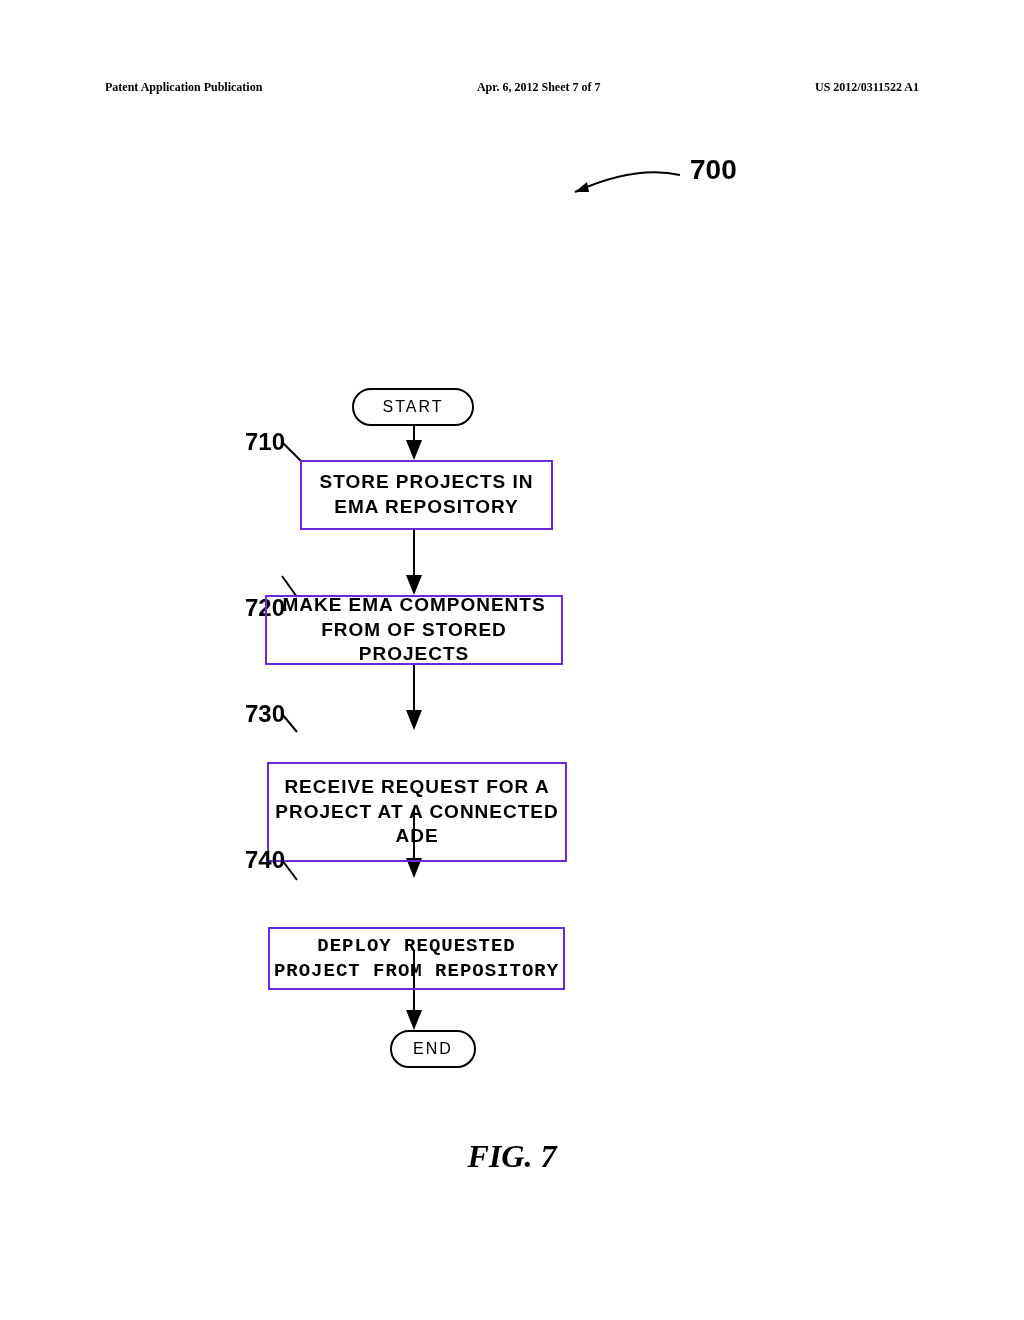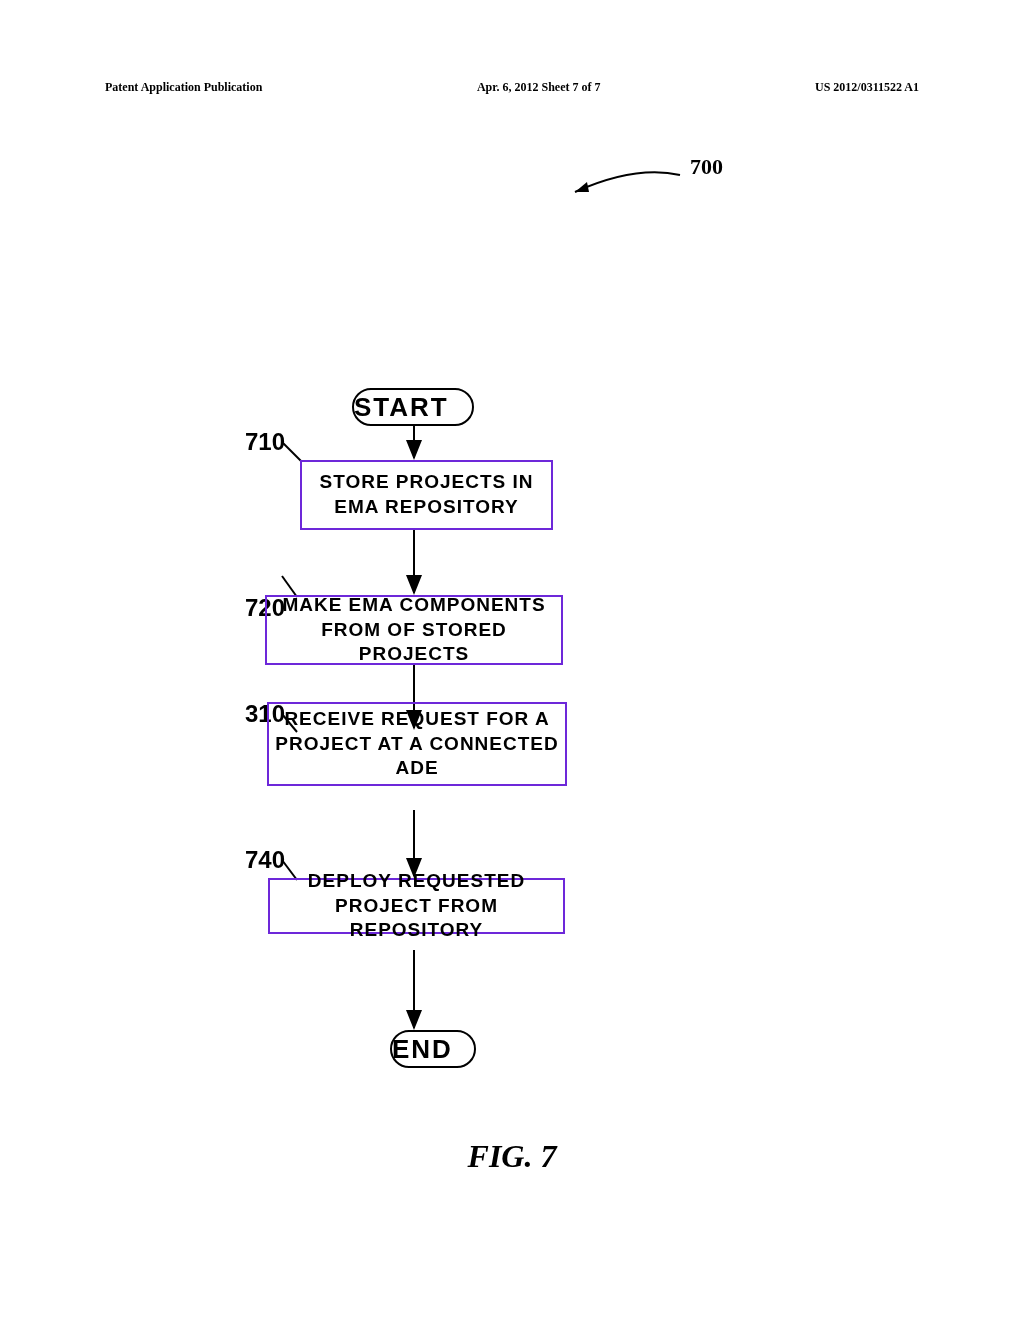--- a/index.html
+++ b/index.html
@@ -33,65 +33,66 @@
   }
   .ref-arrow {
     position: absolute;
     top: 160px;
     left: 565px;
   }
   .ref-num {
     position: absolute;
     top: 154px;
     left: 690px;
-    font-family: Liberation Serif, serif;
-    font-size: 22px;
+    font-family: Liberation Sans, sans-serif;
+    font-size: 28px;
     font-weight: bold;
   }
   .ref-label {
     position: absolute;
     font-family: Arial, sans-serif;
     font-size: 24px;
     font-weight: bold;
     text-align: right;
   }
   .ref-710 { top: 428px; left: 245px; }
   .ref-720 { top: 562px; left: 245px; margin-top: 32px; }
   .ref-730 { top: 700px; left: 245px; }
   .ref-740 { top: 846px; left: 245px; }
   .oval {
     position: absolute;
     border: 2px solid #000;
     border-radius: 50px;
     font-family: Arial, sans-serif;
-    font-size: 26px;
-    font-weight: bold;
+    font-size: 16px;
+    font-weight: normal;
     display: flex;
     align-items: center;
+    justify-content: center;
     letter-spacing: 2px;
   }
   .start-oval { top: 388px; left: 352px; width: 122px; height: 38px; }
   .end-oval { top: 1030px; left: 390px; width: 86px; height: 38px; }
   .box {
     position: absolute;
     border: 2px solid #6d28d9;
     font-family: Arial, sans-serif;
     font-size: 19px;
     font-weight: bold;
     text-align: center;
     display: flex;
     align-items: center;
     justify-content: center;
     line-height: 1.3;
     letter-spacing: 1px;
   }
   .box-710 { top: 460px; left: 300px; width: 253px; height: 70px; }
   .box-720 { top: 595px; left: 265px; width: 298px; height: 70px; }
-  .box-730 { top: 702px; left: 267px; width: 300px; height: 84px; justify-content: center; }
-  .box-740 { top: 878px; left: 268px; width: 297px; height: 56px; }
+  .box-730 { top: 762px; left: 267px; width: 300px; height: 100px; justify-content: center; }
+  .box-740 { top: 927px; left: 268px; width: 297px; height: 63px; font-family: Liberation Mono, monospace; }
   svg.connectors {
     position: absolute;
     top: 0; left: 0;
     width: 1024px; height: 1320px;
     pointer-events: none;
   }
   .fig-caption {
     position: absolute;
     top: 1138px;
     left: 0;
@@ -150,21 +151,21 @@
   <div class="ref-label ref-710">710</div>
   <div class="box box-710">
     <span>STORE PROJECTS IN EMA REPOSITORY</span>
   </div>
 
   <div class="ref-label ref-720">720</div>
   <div class="box box-720">
     <span>MAKE EMA COMPONENTS FROM OF STORED PROJECTS</span>
   </div>
 
-  <div class="ref-label ref-730">310</div>
+  <div class="ref-label ref-730">730</div>
   <div class="box box-730">
     <span>RECEIVE REQUEST FOR A PROJECT AT A CONNECTED ADE</span>
   </div>
 
   <div class="ref-label ref-740">740</div>
   <div class="box box-740">
     <span>DEPLOY REQUESTED PROJECT FROM REPOSITORY</span>
   </div>
 
   <div class="oval end-oval">

